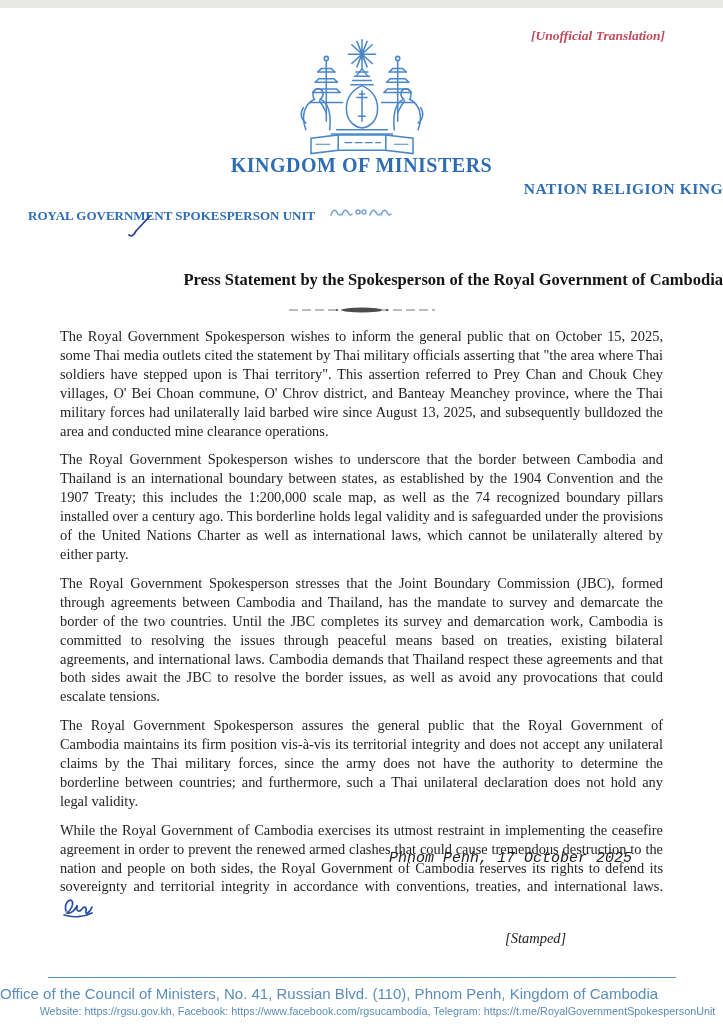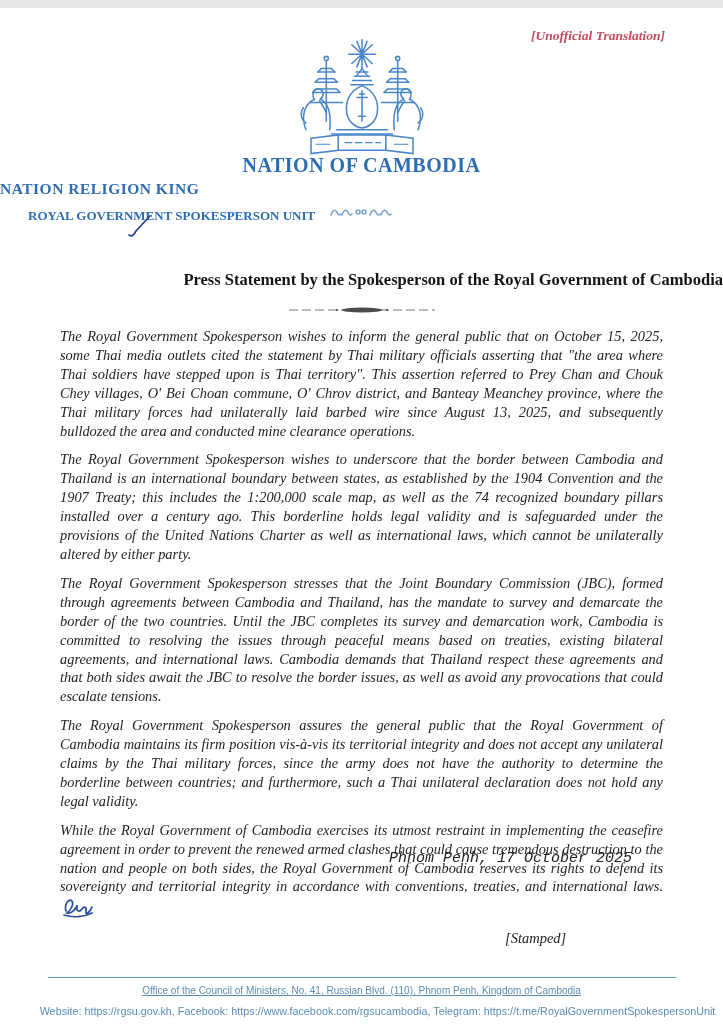--- a/index.html
+++ b/index.html
@@ -14,21 +14,21 @@
     color:#c24b5e;font-style:italic;font-weight:bold;font-size:13.5px;
   }
   
   .emblem{position:absolute;top:30px;left:50%;transform:translateX(-50%);}
   
   .kingdom{
     position:absolute;top:146px;left:0;width:100%;text-align:center;
     color:#2e6db4;font-weight:bold;font-size:20px;letter-spacing:.5px;
   }
   .motto{
-    position:absolute;top:172px;left:0;width:100%;text-align:left;
+    position:absolute;top:172px;left:0;width:100%;text-align:right;
     color:#2e6db4;font-weight:bold;font-size:15.5px;letter-spacing:.5px;
   }
   .flourish{position:absolute;top:196px;left:50%;transform:translateX(-50%);}
   
   .office-block{
     position:absolute;left:28px;top:199px;
     color:#2e6db4;font-weight:bold;font-size:13px;line-height:18px;
   }
   .ref-line{font-size:12.5px;letter-spacing:.3px;position:relative;}
   .check{position:absolute;left:96px;top:-12px;}
@@ -36,38 +36,38 @@
   .title{
     position:absolute;top:262px;left:0;width:100%;margin:0;text-align:right;
     font-size:16.5px;font-weight:bold;color:#151515;
   }
   .divider{position:absolute;top:294px;left:50%;transform:translateX(-50%);}
   
   .bodytext{
     position:absolute;top:319px;left:60px;width:603px;
     font-size:14.4px;line-height:18.9px;text-align:justify;color:#242424;
   }
-  .bodytext p{margin:0 0 10px 0;font-style:italic;}
+  .bodytext p{margin:0 0 10px 0;}
   .sig{vertical-align:-6px;margin-left:2px;}
   .dateline{
     position:absolute;top:842px;right:91px;
     font-style:italic;font-size:15px;color:#222;font-family:Liberation Mono, monospace;
   }
   .stamped{
     position:absolute;top:922px;left:505px;
     font-style:italic;font-size:14.5px;color:#222;
   }
   
   .footer-rule{
     position:absolute;top:969px;left:48px;width:628px;margin:0;border:none;
     border-top:1.6px solid #5c90c5;
   }
   .footer-line1{
-    position:absolute;top:977px;left:0;width:100%;text-align:center;
-    font-family:"Liberation Sans", sans-serif;font-size:10px;color:#5b8db8;text-decoration:underline;
+    position:absolute;top:977px;left:0;width:100%;
+    font-family:"Liberation Sans", sans-serif;font-size:15px;color:#5b8db8;
   }
   .footer-line2{
     position:absolute;top:997px;left:16px;width:100%;text-align:center;
     font-family:"Liberation Sans", sans-serif;font-size:10.8px;color:#5b8db8;
   }
   .bottom-edge{
     position:absolute;bottom:2px;left:0;width:100%;height:4px;
     background:#b9d4e8;opacity:.8;
   }
 </style>
@@ -106,21 +106,21 @@
 
         <path d="M70,108 h60 M64,113 h72"></path>
 
         <path d="M40,118 L72,114 L72,132 L40,136 Z M72,114 h56 v18 h-56 Z M128,114 L160,118 L160,136 L128,132 Z"></path>
         <path d="M80,123 h8 M92,123 h8 M104,123 h8 M116,123 h6" stroke-width="1.4"></path>
         <path d="M46,125 h16 M138,125 h16" stroke-width="1.4"></path>
       </g>
     </svg>
   </div>
 
-  <div class="kingdom">NATION OF CAMBODIA</div>
+  <div class="kingdom">KINGDOM OF MINISTERS</div>
   <div class="motto">NATION RELIGION KING</div>
 
   <div class="flourish">
     <svg width="68" height="16" viewBox="0 0 68 16" fill="none">
       <g stroke="#7aa3d4" stroke-width="1.6" stroke-linecap="round">
         <path d="M3,11 q3,-9 7,-1 q1,2 3,0"></path>
         <path d="M14,11 q3,-9 7,-1 q1,2 3,0"></path>
         <circle cx="30" cy="8" r="2"></circle>
         <circle cx="36" cy="8" r="2"></circle>
         <path d="M42,11 q3,-9 7,-1 q1,2 3,0"></path>

